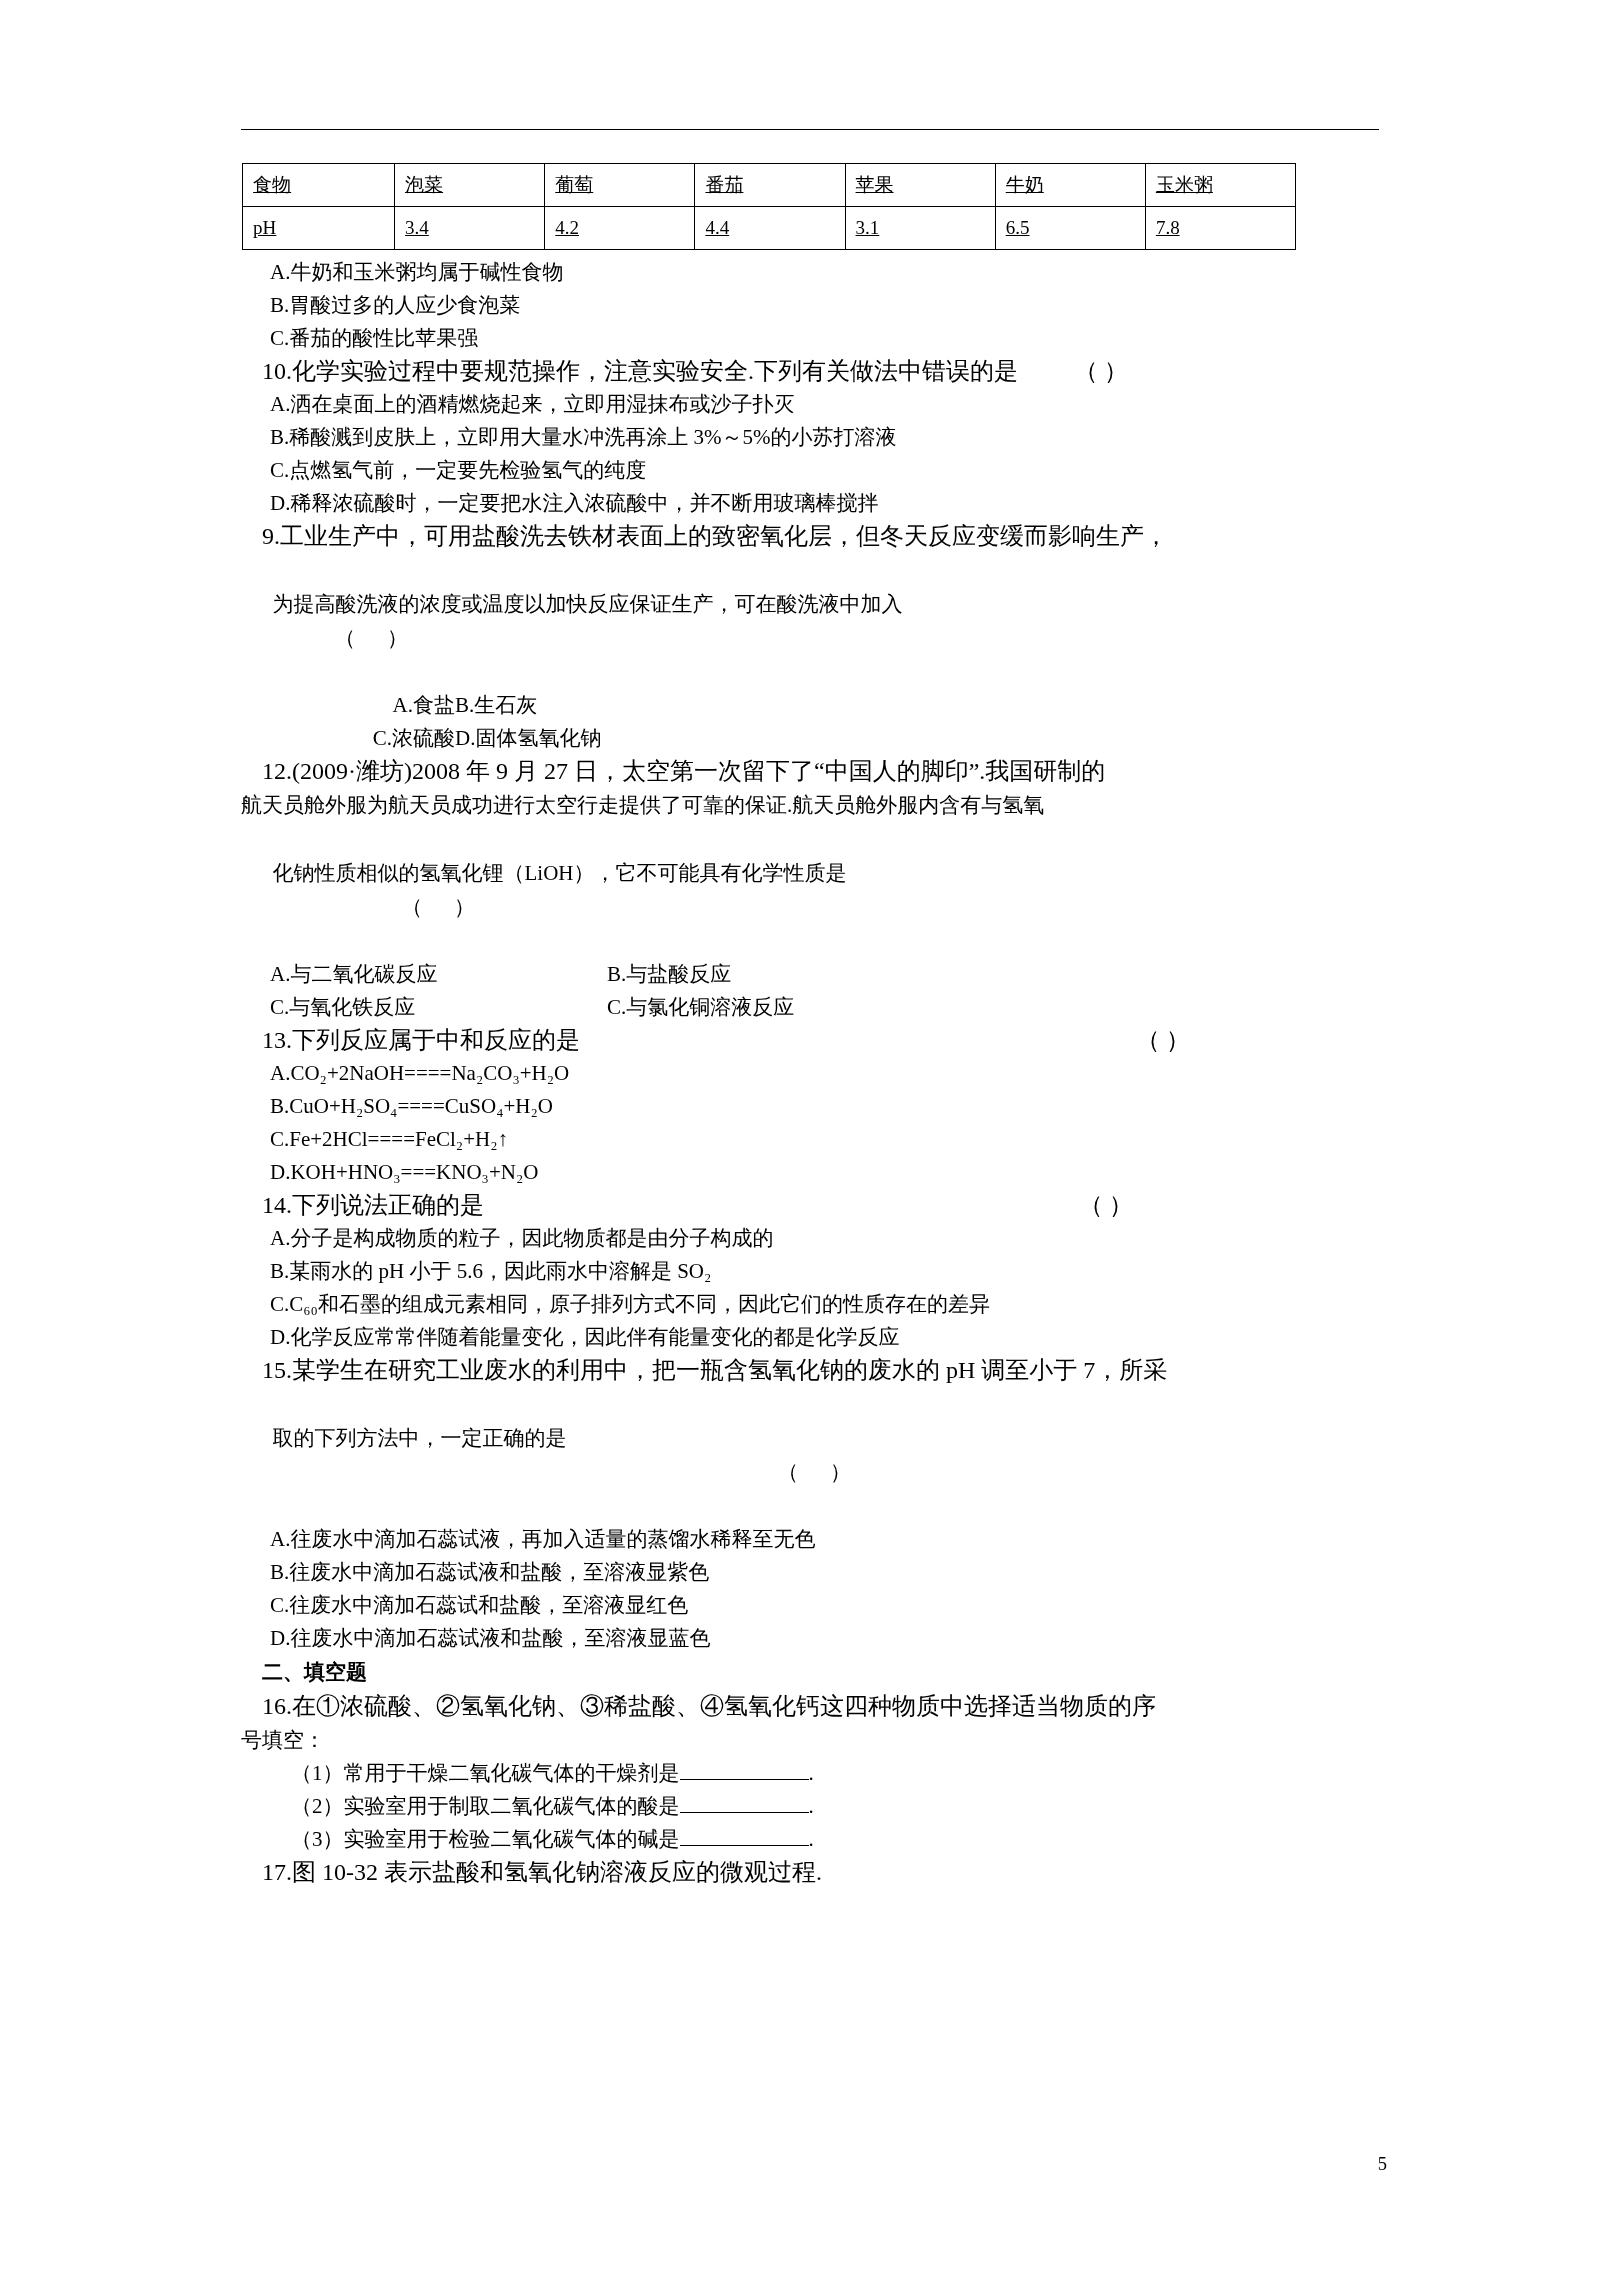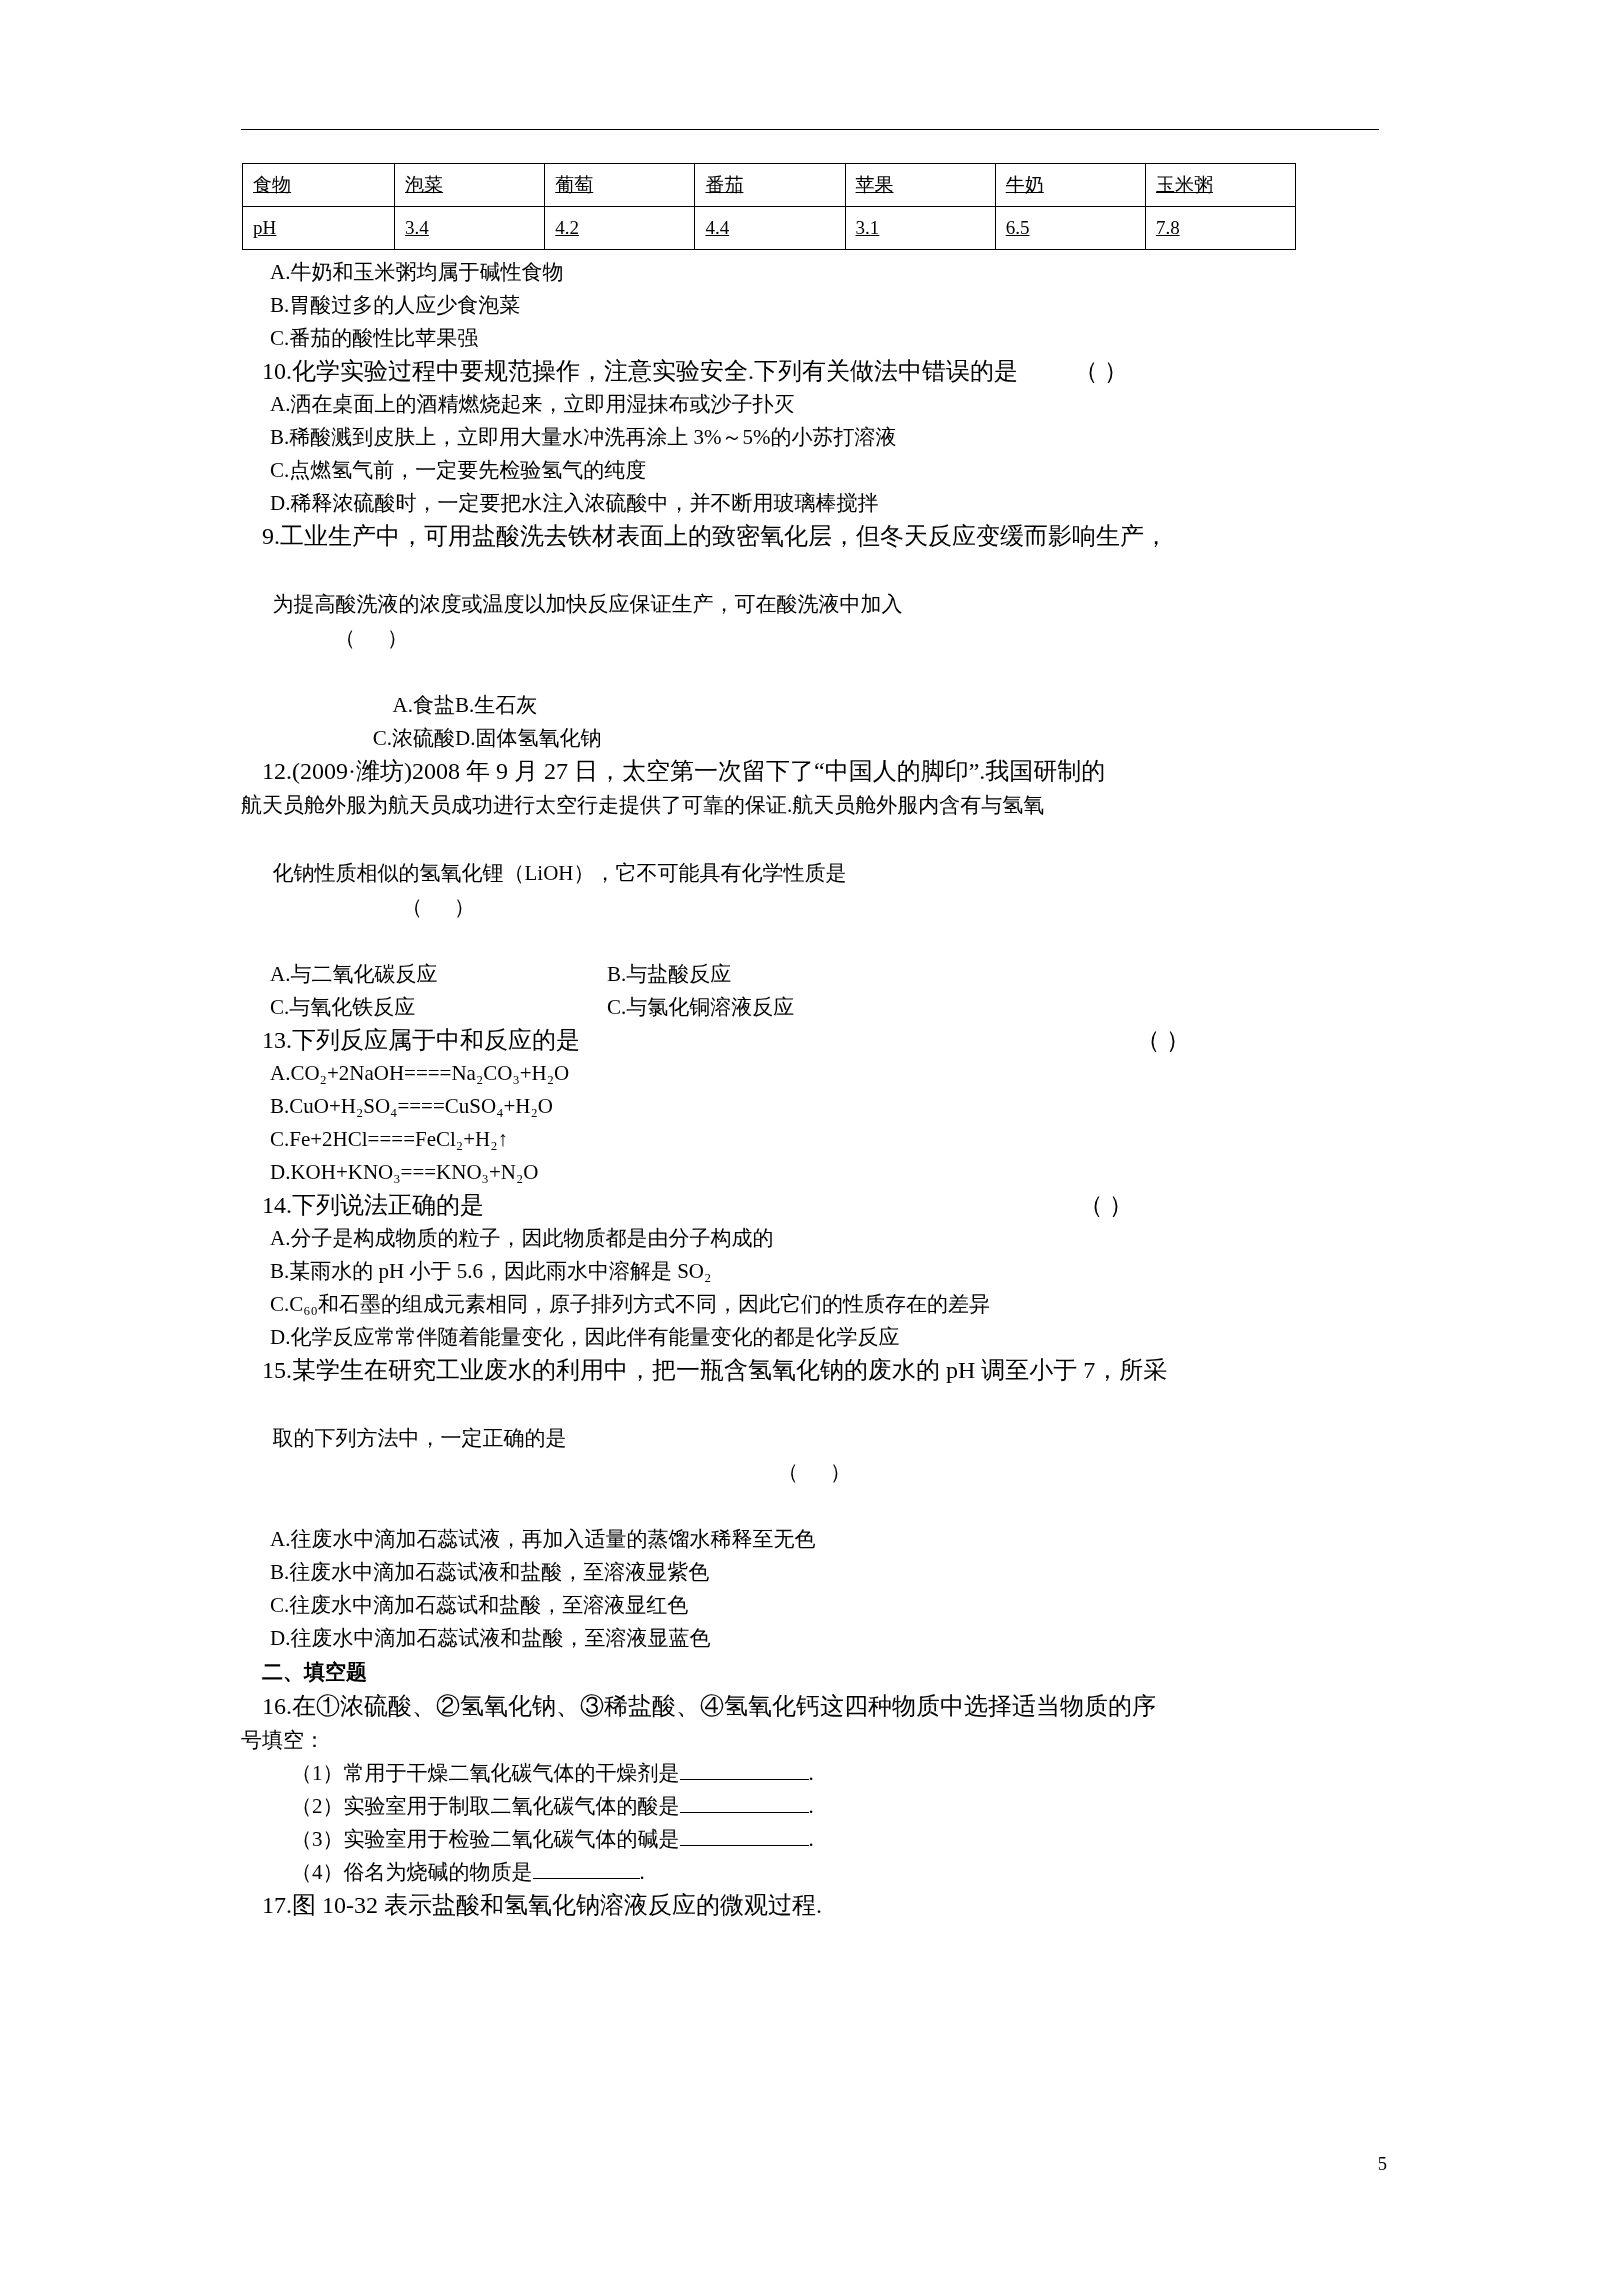--- a/index.html
+++ b/index.html
@@ -177,21 +177,21 @@
       <span>C.与氯化铜溶液反应</span>
     </div>
 
     <p class="q">
       <span>13.下列反应属于中和反应的是</span>
       <span class="spacer" style="width:550px"></span><span class="paren">（      ）</span>
     </p>
     <p class="opt">A.CO₂+2NaOH====Na₂CO₃+H₂O</p>
     <p class="opt">B.CuO+H₂SO₄====CuSO₄+H₂O</p>
     <p class="opt">C.Fe+2HCl====FeCl₂+H₂↑</p>
-    <p class="opt">D.KOH+KNO₃===KNO₃+N₂O</p>
+    <p class="opt">D.KOH+HNO₃===KNO₃+N₂O</p>
 
     <p class="q">
       <span>14.下列说法正确的是</span>
       <span class="spacer" style="width:589px"></span><span class="paren">（                ）</span>
     </p>
     <p class="opt">A.分子是构成物质的粒子，因此物质都是由分子构成的</p>
     <p class="opt">B.某雨水的 pH 小于 5.6，因此雨水中溶解是 SO₂</p>
     <p class="opt">C.C₆₀和石墨的组成元素相同，原子排列方式不同，因此它们的性质存在的差异</p>
     <p class="opt">D.化学反应常常伴随着能量变化，因此伴有能量变化的都是化学反应</p>
 
@@ -212,23 +212,20 @@
 
     <p class="sub-item">
       <span>（1）常用于干燥二氧化碳气体的干燥剂是</span><span class="blank-line"></span><span>.</span>
     </p>
     <p class="sub-item">
       <span>（2）实验室用于制取二氧化碳气体的酸是</span><span class="blank-line"></span><span>.</span>
     </p>
     <p class="sub-item">
       <span>（3）实验室用于检验二氧化碳气体的碱是</span><span class="blank-line"></span><span>.</span>
     </p>
-    <p class="sub-item">
-      <span>（4）俗名为烧碱的物质是</span><span class="blank-line" style="width:107px"></span><span>.</span>
-    </p>
 
     <p class="q">17.图 10-32 表示盐酸和氢氧化钠溶液反应的微观过程.</p>
 
   </div>
 
   <div class="pagenum">5</div>
 </div>
 
 
 </body></html>

